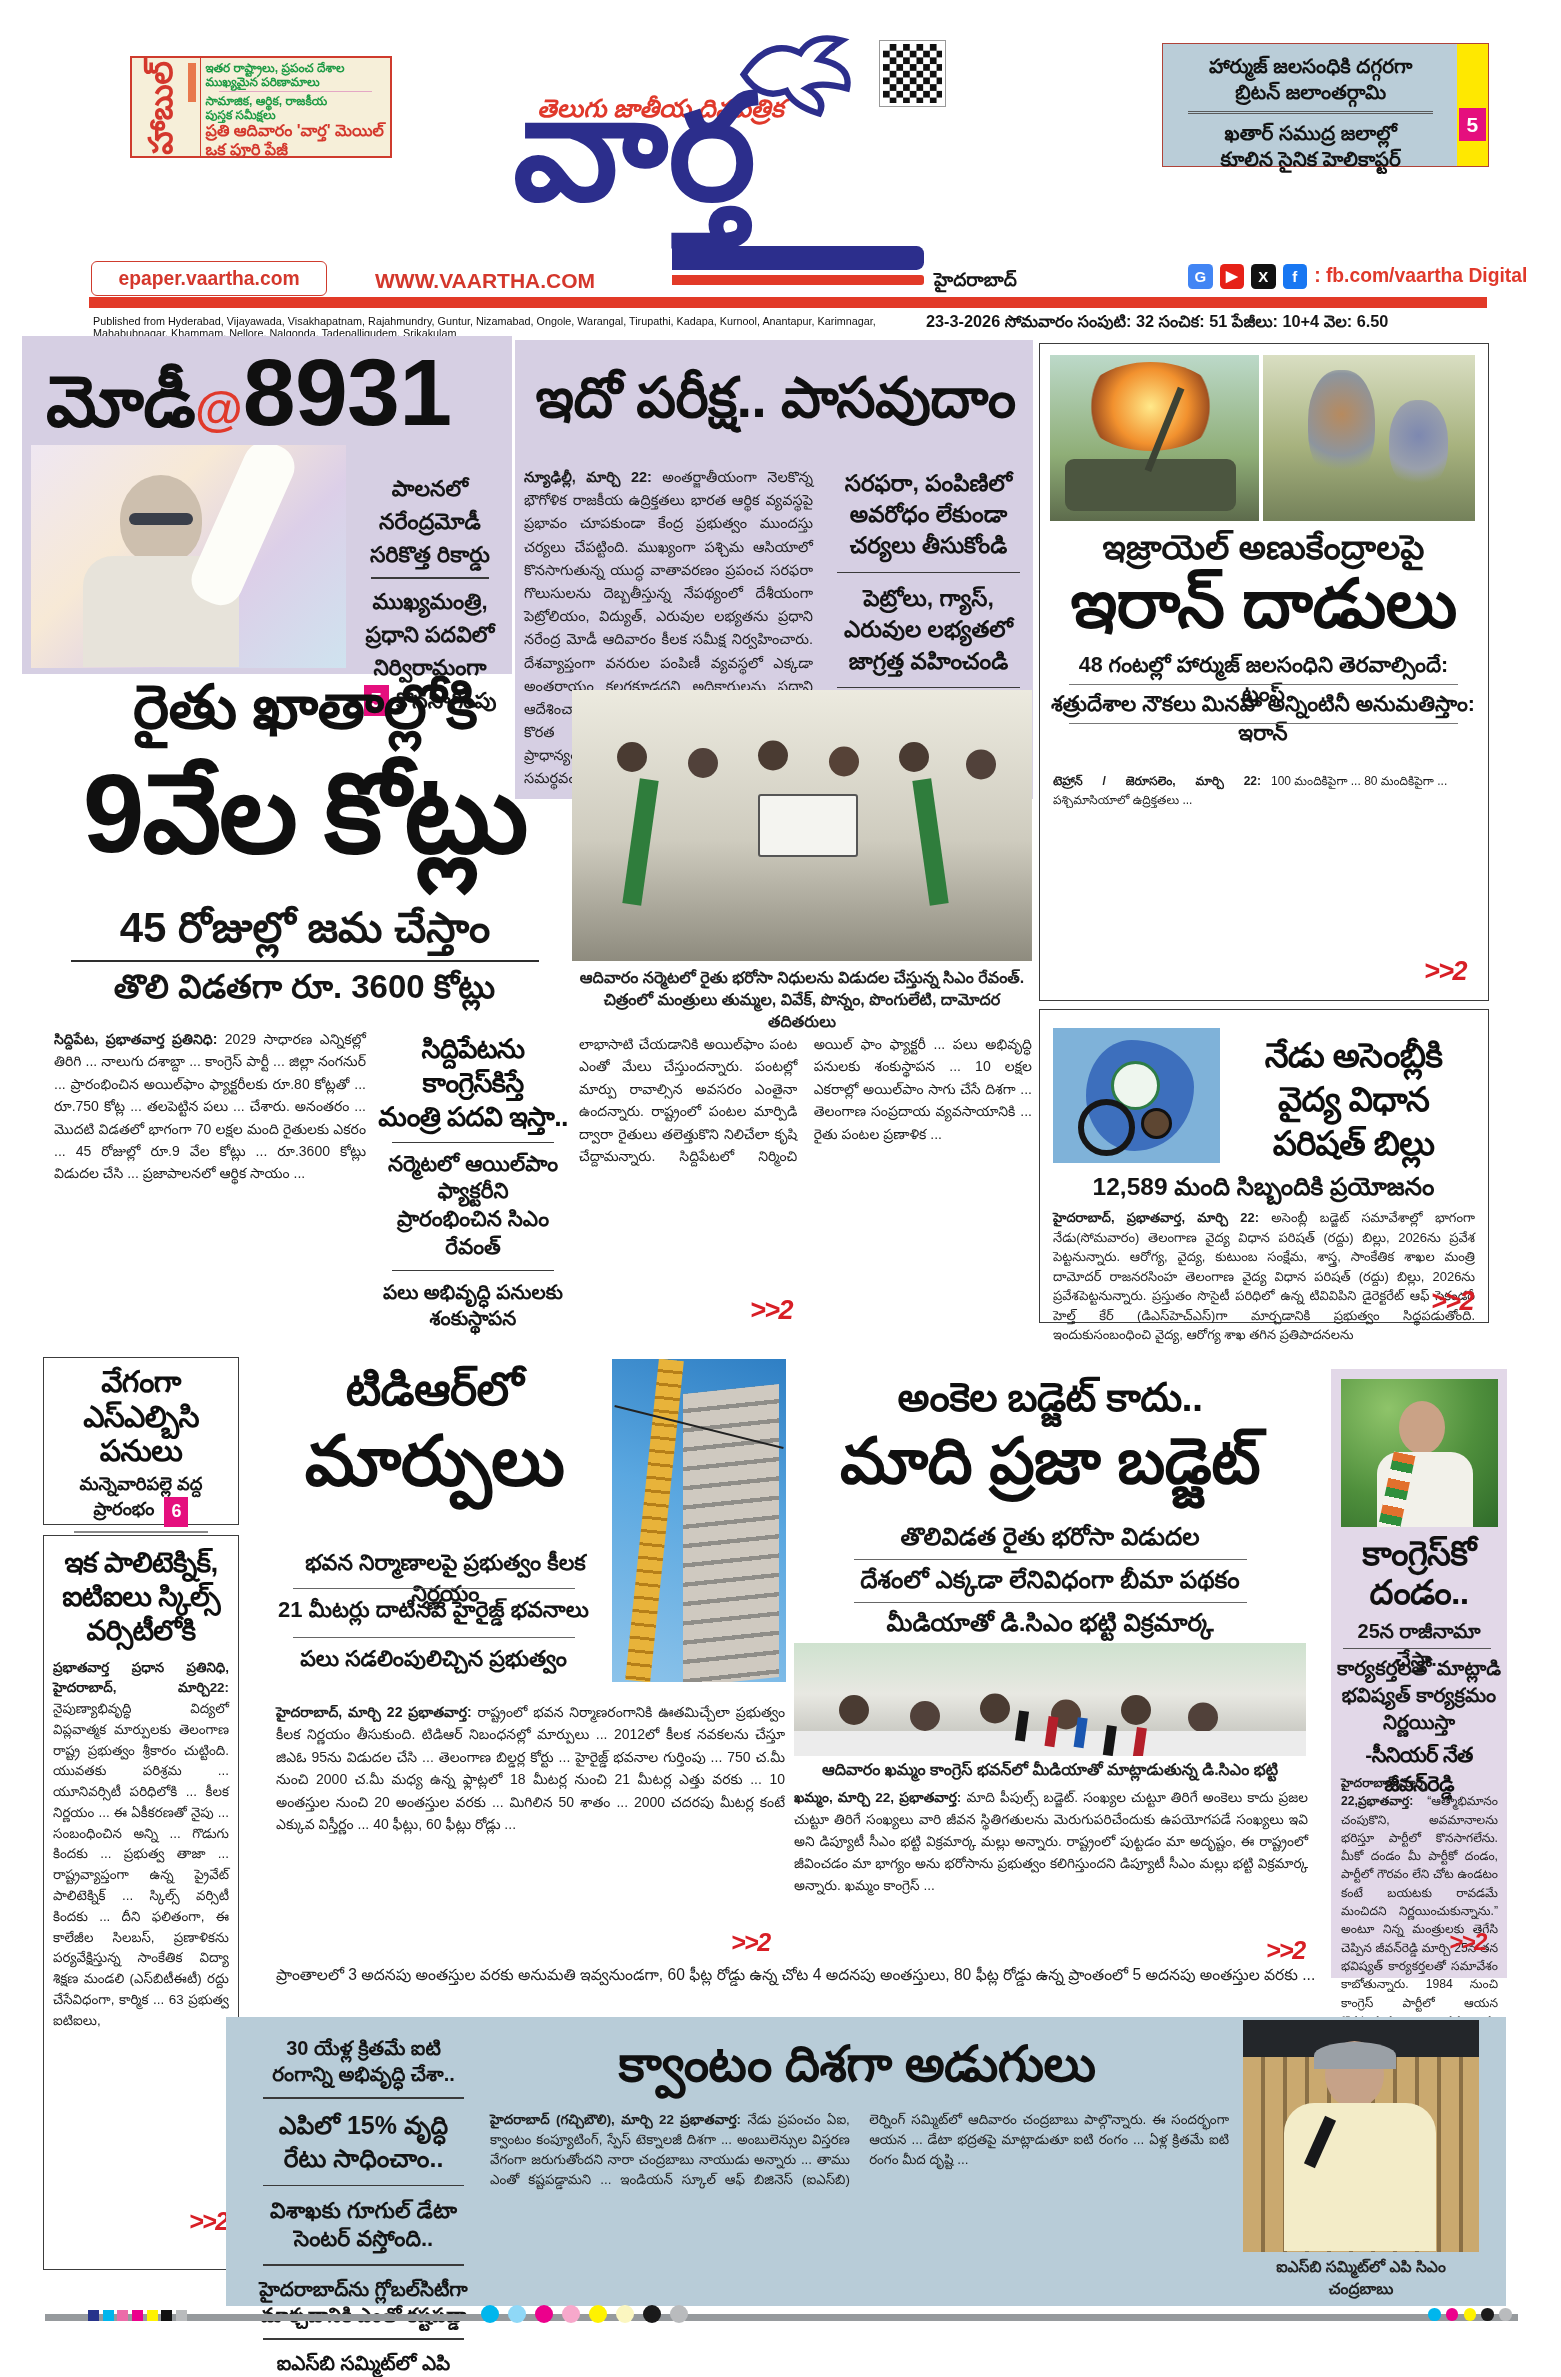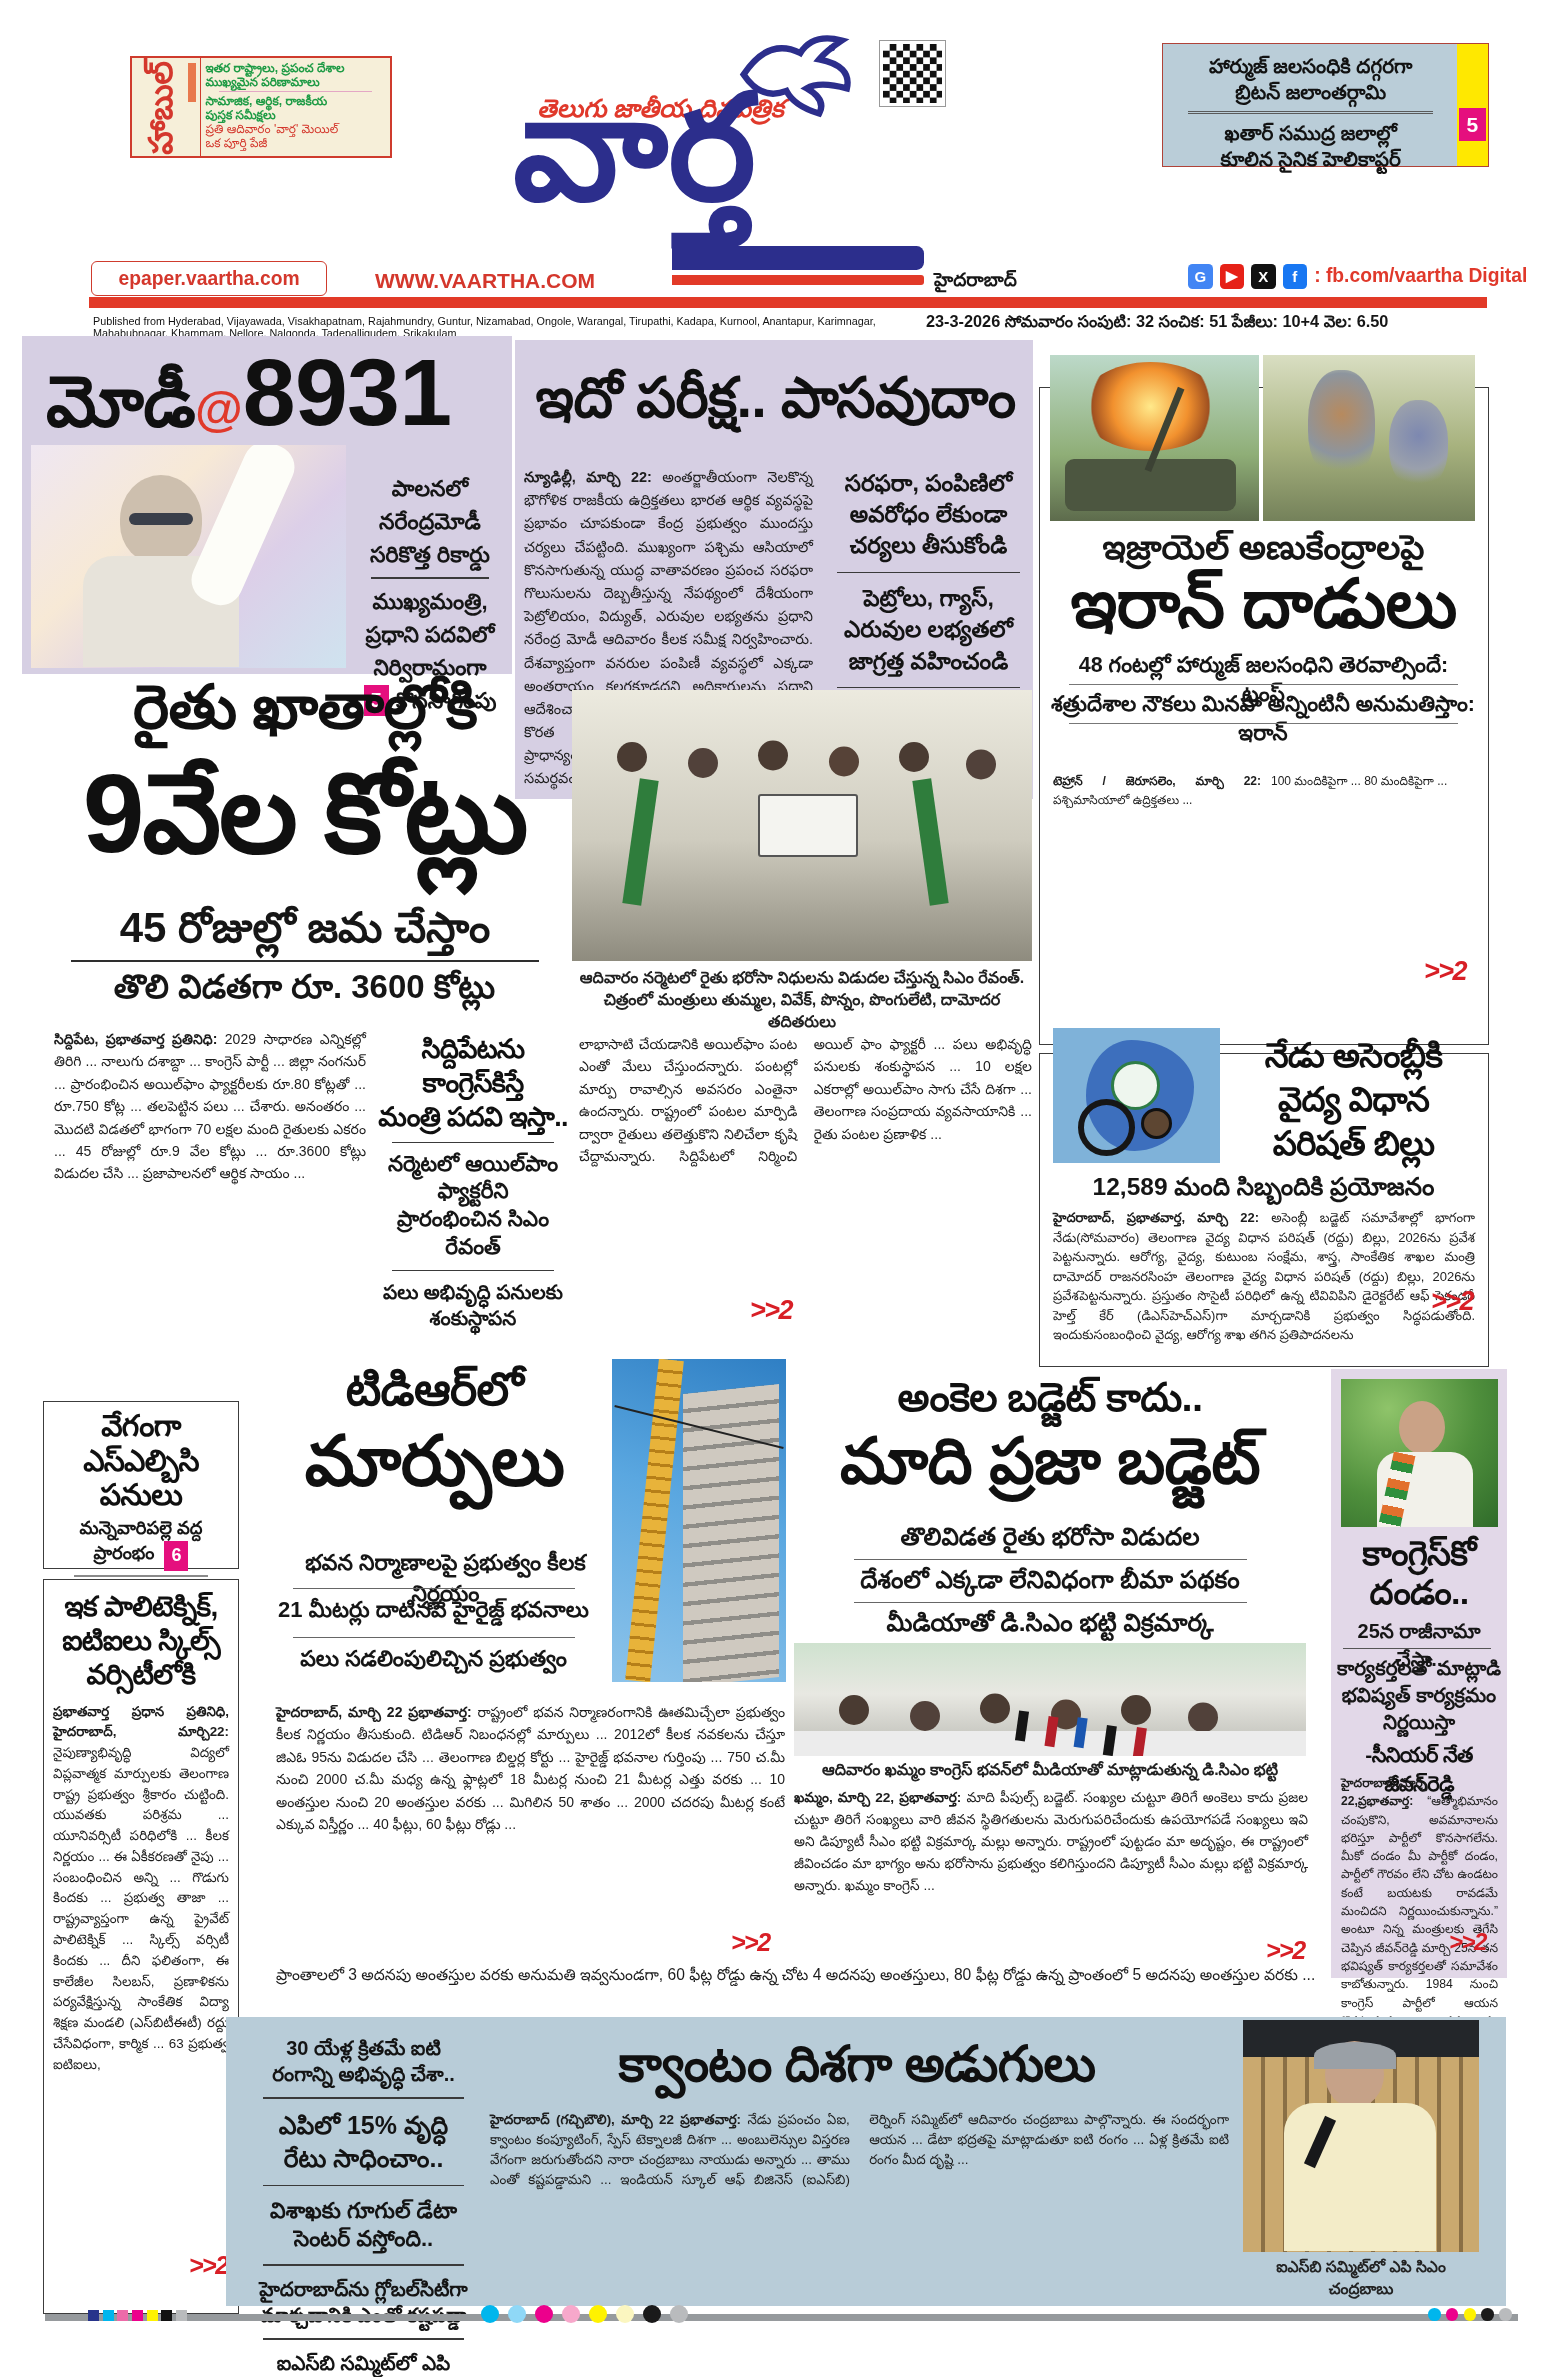--- a/index.html
+++ b/index.html
@@ -3,34 +3,34 @@
 <meta charset="utf-8">
 <style>
   html,body{margin:0;padding:0;background:#e9e9e9;font-family:"Liberation Sans",sans-serif;}
   #paper{position:relative;width:1562px;height:2377px;background:#ffffff;overflow:hidden;color:#161616;}
   .abs{position:absolute;}
   .c{text-align:center;}
   .j{text-align:justify;}
   .x9{font-weight:900;color:#101010;letter-spacing:-0.7px;}
   .bold{font-weight:800;}
   .rule{position:absolute;background:#2e2e2e;height:1.5px;}
-  .nbox{position:absolute;border:1.5px solid #3c3c3c;background:#fff;margin-top:44px;}
+  .nbox{position:absolute;border:1.5px solid #3c3c3c;background:#fff;}
   .badge{position:absolute;background:#e50f7e;color:#fff;font-weight:900;display:flex;align-items:center;justify-content:center;font-size:21px;}
   .more{color:#d81f26;font-weight:900;font-style:italic;letter-spacing:-1.5px;}
   .body-text{font-size:14px;line-height:1.6;color:#1c1c1c;}
   .body-text b{font-weight:800;}
   .cap{font-weight:800;color:#222;}
   
   .ad{position:absolute;border:2.2px solid #cf3b2d;background:#f6efd9;display:flex;overflow:hidden;}
   .ad-left{width:68px;border-right:1.5px solid #cf3b2d;position:relative;}
   .ad-vert{position:absolute;left:6px;top:3px;writing-mode:vertical-rl;transform:rotate(180deg);font-size:33px;font-weight:900;color:#d4372c;}
   .ad-acc{position:absolute;right:4.5px;top:4.5px;width:7.4px;height:39px;background:#e8794d;}
   .ad-right{flex:1;padding:3px 4.5px;text-align:left;}
   .ad-g{color:#1e9b45;font-weight:800;font-size:12px;line-height:1.18;}
-  .ad-r{color:#d4372c;font-weight:400;font-size:12px;line-height:1.18;}
+  .ad-r{color:#d4372c;font-weight:700;font-size:16px;line-height:1.18;}
   .ad-sep{height:1.5px;background:#e4a7c5;margin:1.5px 13.4px;}
   .tagline{position:absolute;color:#e0392b;font-weight:800;font-size:25px;font-style:italic;}
   .vlogo{position:absolute;color:#2c2e8c;font-weight:900;font-size:148px;line-height:1;}
   .qr{position:absolute;background:repeating-conic-gradient(#111 0% 25%,#fff 0% 50%) 0 0/13.4px 13.4px;border:3.7px solid #fff;outline:0.7px solid #999;}
   .trbox{position:absolute;background:#bacdd8;border:0.7px solid #b04238;}
   .trbox .yst{position:absolute;right:0;top:0;width:31px;height:100%;background:#ffe800;}
   .trl{font-size:20px;font-weight:800;text-align:center;line-height:1.3;color:#121212;}
   .dsep{border-top:3px double #5a5a5a;margin:6px 18px;}
   .pill{position:absolute;background:#fff;border:1.5px solid #cf3b2d;border-radius:6px;color:#d4372c;font-weight:800;font-size:19.3px;display:flex;align-items:center;justify-content:center;}
   .flagbar{position:absolute;}

